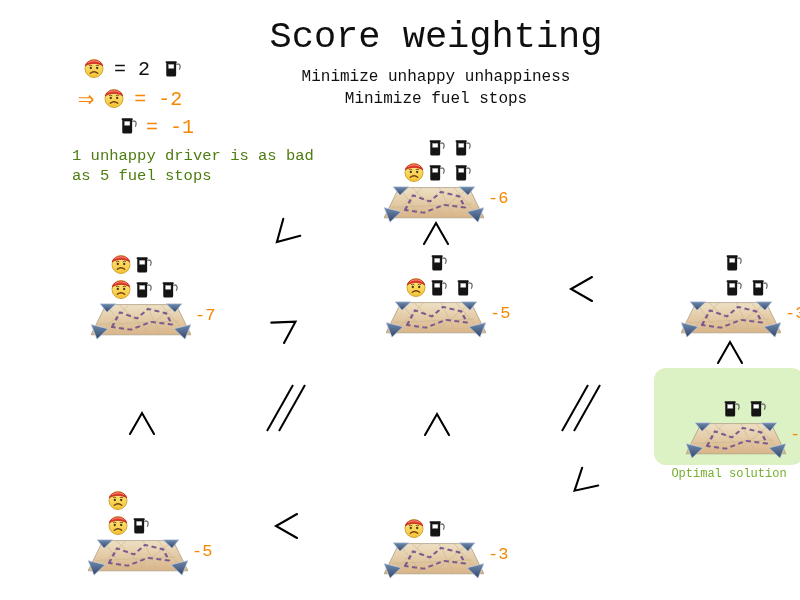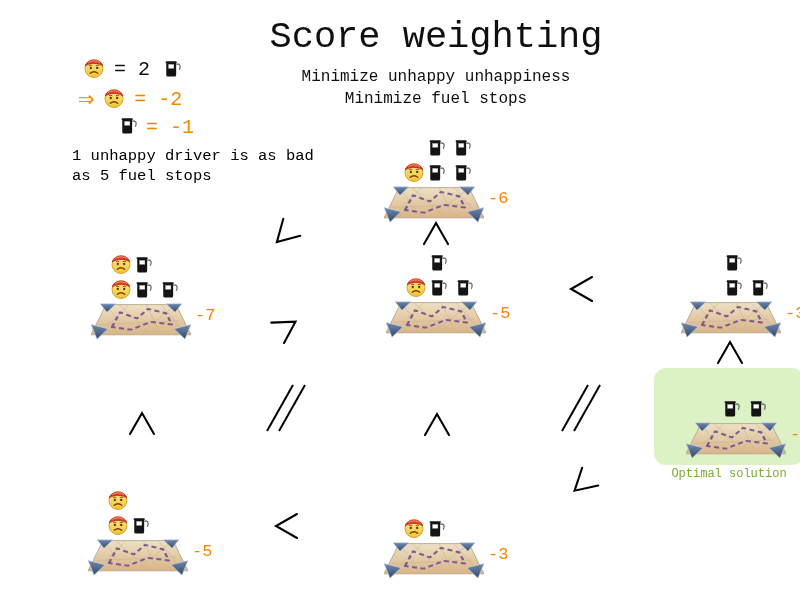--- a/index.html
+++ b/index.html
@@ -13,21 +13,21 @@
 
   
   .legend-row{display:flex;align-items:center;}
   #lr1{left:46px;top:55px;}
   #lr2{left:42px;top:85px;}
   #lr3{left:84px;top:113px;}
   .lg-text{font-size:20px;margin-left:8px;white-space:nowrap;}
   .lg-black{color:#111;}
   .lg-orange{color:#f78600;}
   #legend-arrow{font-size:27px;color:#f78600;line-height:20px;margin-right:8px;}
-  #legend-note{left:36px;top:146px;font-size:15.5px;line-height:20px;color:#000000;}
+  #legend-note{left:36px;top:146px;font-size:15.5px;line-height:20px;color:#4d7c0f;}
   #lr1 .pump-slot{margin-left:14px;}
 
   
   .solution{position:absolute;width:100px;}
   .icon-grid{margin-left:18px;}
   .icon-row{display:flex;height:25px;align-items:flex-end;}
   .icon-cell{width:26px;display:flex;justify-content:flex-start;align-items:flex-end;}
   .map-wrap{position:relative;width:100px;height:38px;margin-top:2px;}
   .map-wrap svg.map{display:block;width:100px;height:38px;}
   .score{position:absolute;left:104px;top:4px;font-size:17px;color:#f78600;white-space:nowrap;}

